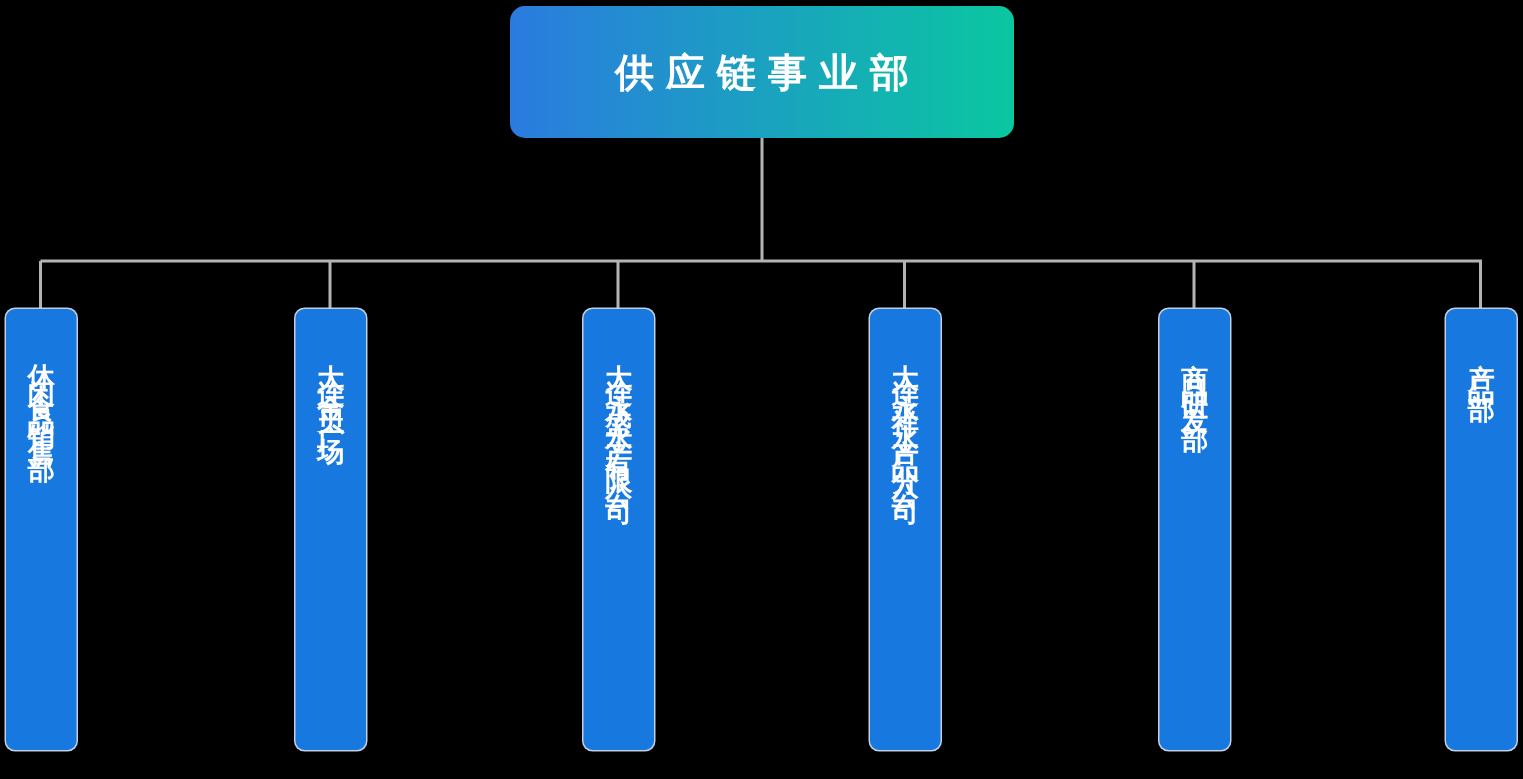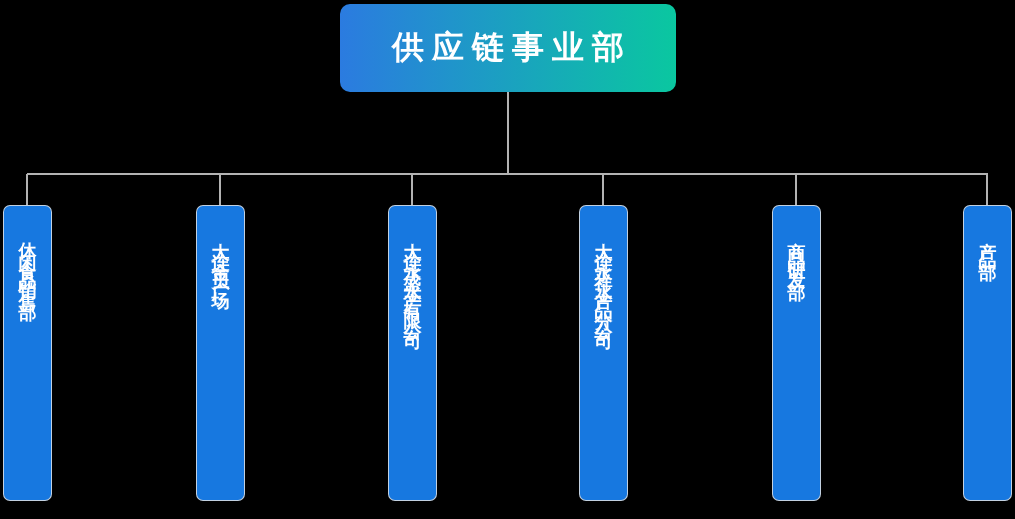--- a/index.html
+++ b/index.html
@@ -23,21 +23,21 @@
     width: 336px;
     height: 88px;
     border-radius: 10px;
     background: linear-gradient(90deg, #2B7BE0 0%, #0AC7A0 100%);
     display: flex;
     align-items: center;
     justify-content: center;
   }
   .root-label {
     color: #FFFFFF;
-    font-size: 32px;
+    font-size: 26px;
     font-weight: bold;
     letter-spacing: 8px;
     padding-left: 8px; 
     white-space: nowrap;
   }
   
   .line {
     position: absolute;
     background: #B3B3B3;
   }

